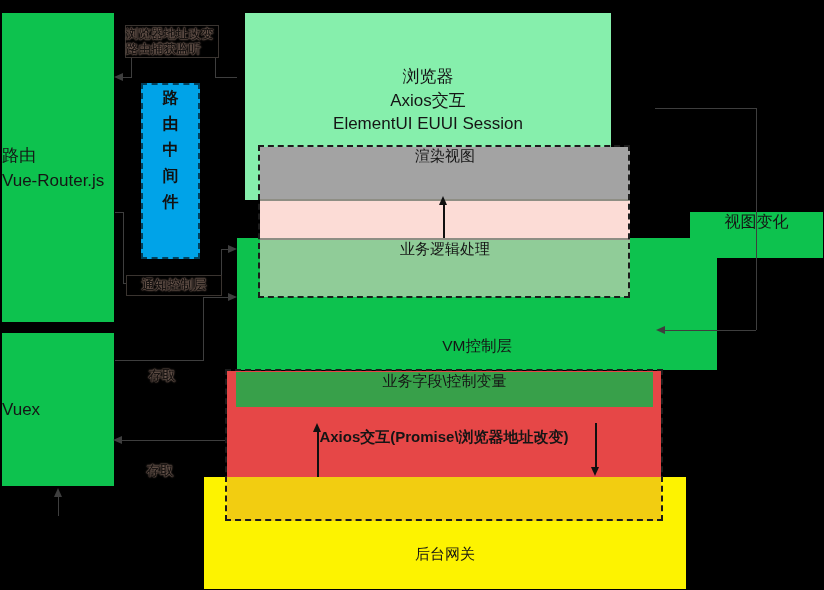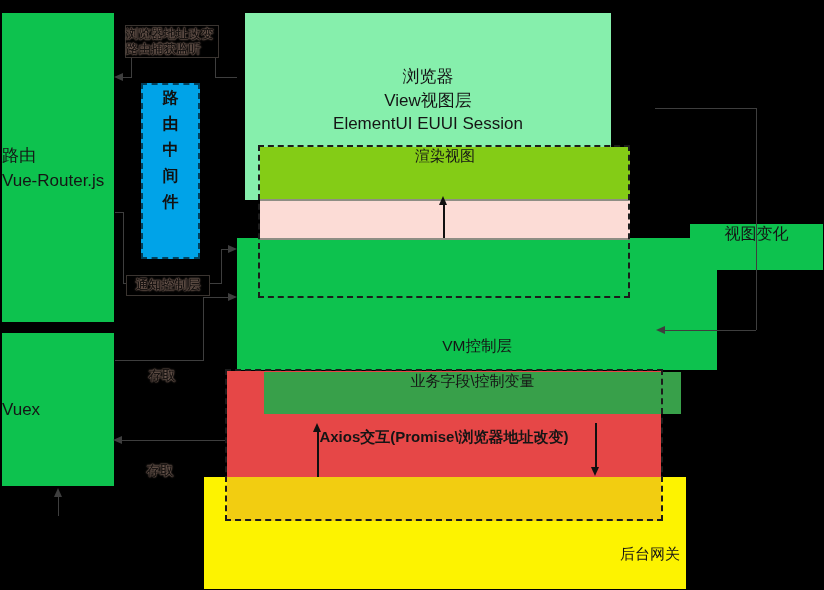--- a/index.html
+++ b/index.html
@@ -16,47 +16,47 @@
   #persist-box{left:2px;top:516px;width:112px;height:74px;font-size:14.5px;line-height:21px;font-weight:700;}
   
   #middleware-box{left:141px;top:83px;width:59px;height:176px;background:#00a3e8;
     border:2px dashed rgba(0,0,0,0.6);font-size:16px;line-height:26px;font-weight:600;
     white-space:pre-line;}
   
   .ghost{color:#1a1513;text-shadow:0 0 2px rgba(170,140,125,0.95), 0 0 1px rgba(170,140,125,0.9);
     font-weight:700;}
   #addr-label{left:125px;top:25px;width:94px;height:33px;border:1px solid #3a3430;background:#000;
     font-size:12.5px;line-height:15px;}
-  #notify-label{left:126px;top:275px;width:84px;height:21px;border:1px solid #3a3430;background:#000;
+  #notify-label{left:126px;top:275px;width:96px;height:21px;border:1px solid #3a3430;background:#000;
     font-size:13px;}
   .access{font-size:13.5px;margin-top:39px;}
   #access-upper{left:140px;top:328px;width:44px;height:16px;}
   #access-lower{left:138px;top:423px;width:44px;height:16px;}
   
   #view-layer-box{left:237px;top:13px;width:366px;height:187px;background:#86efac;margin-left:8px;}
   #view-layer-text{left:0;top:52px;width:100%;font-size:17px;line-height:23.5px;text-align:center;}
   #vm-box{left:237px;top:238px;width:480px;height:132px;}
   #vm-text{left:0;bottom:13px;width:100%;font-size:15.5px;line-height:23px;text-align:center;}
   
-  #band-render{left:260px;top:147px;width:370px;height:52px;background:#84cc16;font-size:15px;}
+  #band-render{left:260px;top:147px;width:370px;height:52px;background:#a3a3a3;font-size:15px;}
   #sep1{left:260px;top:199px;width:370px;height:2px;background:#8e8e84;}
   #band-gap{left:260px;top:201px;width:370px;height:37px;background:#fcdcd6;}
   #sep2{left:260px;top:238px;width:370px;height:2px;background:#8e8e84;}
   #band-logic{left:260px;top:240px;width:370px;height:57px;background:#90cc98;font-size:15px;}
   #upper-dashed{left:258px;top:145px;width:372px;height:153px;border:2px dashed #1c1c1c;}
   
   #red-box{left:227px;top:371px;width:434px;height:106px;background:#e64747;}
-  #fields-band{left:236px;top:372px;width:417px;height:42px;background:#38a04a;font-size:15px;margin-left:28px;}
+  #fields-band{left:236px;top:372px;width:417px;height:35px;background:#38a04a;font-size:15px;}
   #axios-text{left:227px;top:428px;width:434px;height:42px;font-size:15px;font-weight:700;}
   #yellow-box{left:204px;top:477px;width:482px;height:112px;background:#fdf300;}
   #gold-strip{left:227px;top:477px;width:434px;height:44px;background:#f2cd11;}
-  #gateway-text{left:198px;top:545px;width:482px;font-size:15px;text-align:right;}
+  #gateway-text{left:204px;top:545px;width:482px;font-size:15px;text-align:center;}
   #lower-dashed{left:225px;top:369px;width:438px;height:152px;border:2px dashed #1b1b1b;}
   
-  #view-change-box{left:690px;top:212px;width:133px;height:46px;font-size:16px;margin-top:12px;}
+  #view-change-box{left:690px;top:212px;width:133px;height:46px;font-size:16px;}
   
   .ln{position:absolute;background:#3e3e3e;}
   .lnb{position:absolute;background:#101010;}
   .arr{position:absolute;width:0;height:0;}
   .a-left{border-top:4px solid transparent;border-bottom:4px solid transparent;border-right:9px solid #3e3e3e;}
   .a-right{border-top:4px solid transparent;border-bottom:4px solid transparent;border-left:9px solid #3e3e3e;}
   .a-up{border-left:4px solid transparent;border-right:4px solid transparent;border-bottom:9px solid #3e3e3e;}
   .a-upb{border-left:4.5px solid transparent;border-right:4.5px solid transparent;border-bottom:9px solid #101010;}
   .a-downb{border-left:4.5px solid transparent;border-right:4.5px solid transparent;border-top:9px solid #101010;}
 </style>
@@ -117,37 +117,40 @@
   <div id="access-upper" class="abs center ghost access">
     <div>存取</div>
   </div>
   <div id="access-lower" class="abs center ghost access">
     <div>存取</div>
   </div>
 
   <div id="view-layer-box" class="abs">
     <div id="view-layer-text" class="abs txt">
       <div>浏览器</div>
-      <div>View视图层</div>
+      <div>Axios交互</div>
       <div>ElementUI EUUI Session</div>
     </div>
   </div>
 
   <div id="vm-box" class="abs green">
     <div id="vm-text" class="abs txt">
       <div>VM控制层</div>
     </div>
   </div>
 
   <div id="band-render" class="abs center txt">
     <div>渲染视图</div>
   </div>
   <div id="sep1" class="abs"></div>
   <div id="band-gap" class="abs"></div>
   <div id="sep2" class="abs"></div>
+  <div id="band-logic" class="abs center txt">
+    <div>业务逻辑处理</div>
+  </div>
   <div id="upper-dashed" class="abs"></div>
   <div class="lnb" style="left:443px;top:204px;width:2px;height:34px;"></div>
   <div class="arr a-upb" style="left:439px;top:196px;"></div>
 
   <div id="red-box" class="abs"></div>
   <div id="fields-band" class="abs center txt">
     <div>业务字段\控制变量</div>
   </div>
   <div id="axios-text" class="abs center txt">
     <div>Axios交互(Promise\浏览器地址改变)</div>

